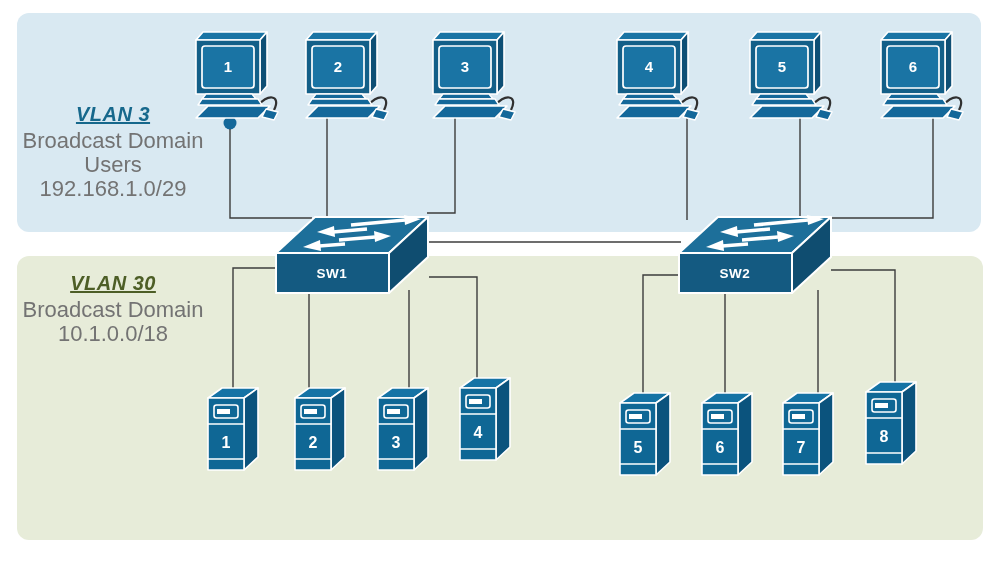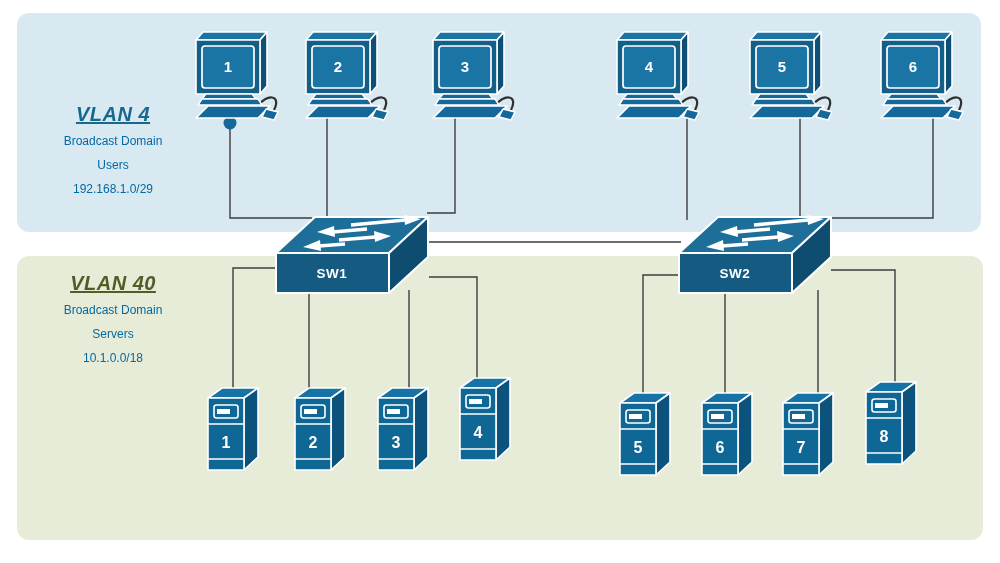--- a/index.html
+++ b/index.html
@@ -12,47 +12,46 @@
   .panel-green{left:17px;top:256px;width:966px;height:284px;background:#e7ecd9;}
   .label-block{position:absolute;width:204px;text-align:center;color:#262626;}
   .lb10{left:11px;top:103px;}
   .lb20{left:11px;top:272px;}
   .vlan-title{
     font-size:20px;font-weight:bold;font-style:italic;text-decoration:underline;
     margin-bottom:3px;letter-spacing:0.5px;
   }
   .t10{color:#16688c;}
   .t20{color:#4d5e26;}
-  .vlan-line{font-size:12px;line-height:24px;color:#0369a1;text-align:center;}
+  .vlan-line{font-size:22px;line-height:24px;color:#737373;text-align:center;}
   svg.overlay{position:absolute;left:0;top:0;}
   .conn{fill:none;stroke:#3c3c3c;stroke-width:1.4;}
   .devnum{fill:#ffffff;font-family:"Liberation Sans",sans-serif;font-weight:bold;text-anchor:middle;}
   .cnum{font-size:15px;}
   .snum{font-size:16px;}
   .swlab{font-size:13.5px;letter-spacing:0.5px;}
 </style>
 </head>
 <body>
 
 <div class="stage">
 
   <div class="panel panel-blue"></div>
   <div class="panel panel-green"></div>
 
   <div class="label-block lb10">
-    <div class="vlan-title t10">VLAN 4</div>
+    <div class="vlan-title t10">VLAN 3</div>
     <div class="vlan-line">Broadcast Domain</div>
     <div class="vlan-line">Users</div>
     <div class="vlan-line">192.168.1.0/29</div>
   </div>
 
   <div class="label-block lb20">
-    <div class="vlan-title t20">VLAN 40</div>
+    <div class="vlan-title t20">VLAN 30</div>
     <div class="vlan-line">Broadcast Domain</div>
-    <div class="vlan-line">Servers</div>
     <div class="vlan-line">10.1.0.0/18</div>
   </div>
 
   <svg class="overlay" width="1000" height="563" viewBox="0 0 1000 563">
     <defs>
 
       <g id="computer-shape" stroke-linejoin="round">
         <path d="M72,78 C80,66 96,66 88,82" fill="none" stroke="#303030" stroke-width="2.2"></path>
         <polygon points="10,12 74,12 81,4 17,4" fill="#1a74a4" stroke="#fff" stroke-width="1.6"></polygon>
         <polygon points="74,12 81,4 81,58 74,66" fill="#0e4f75" stroke="#fff" stroke-width="1.6"></polygon>

